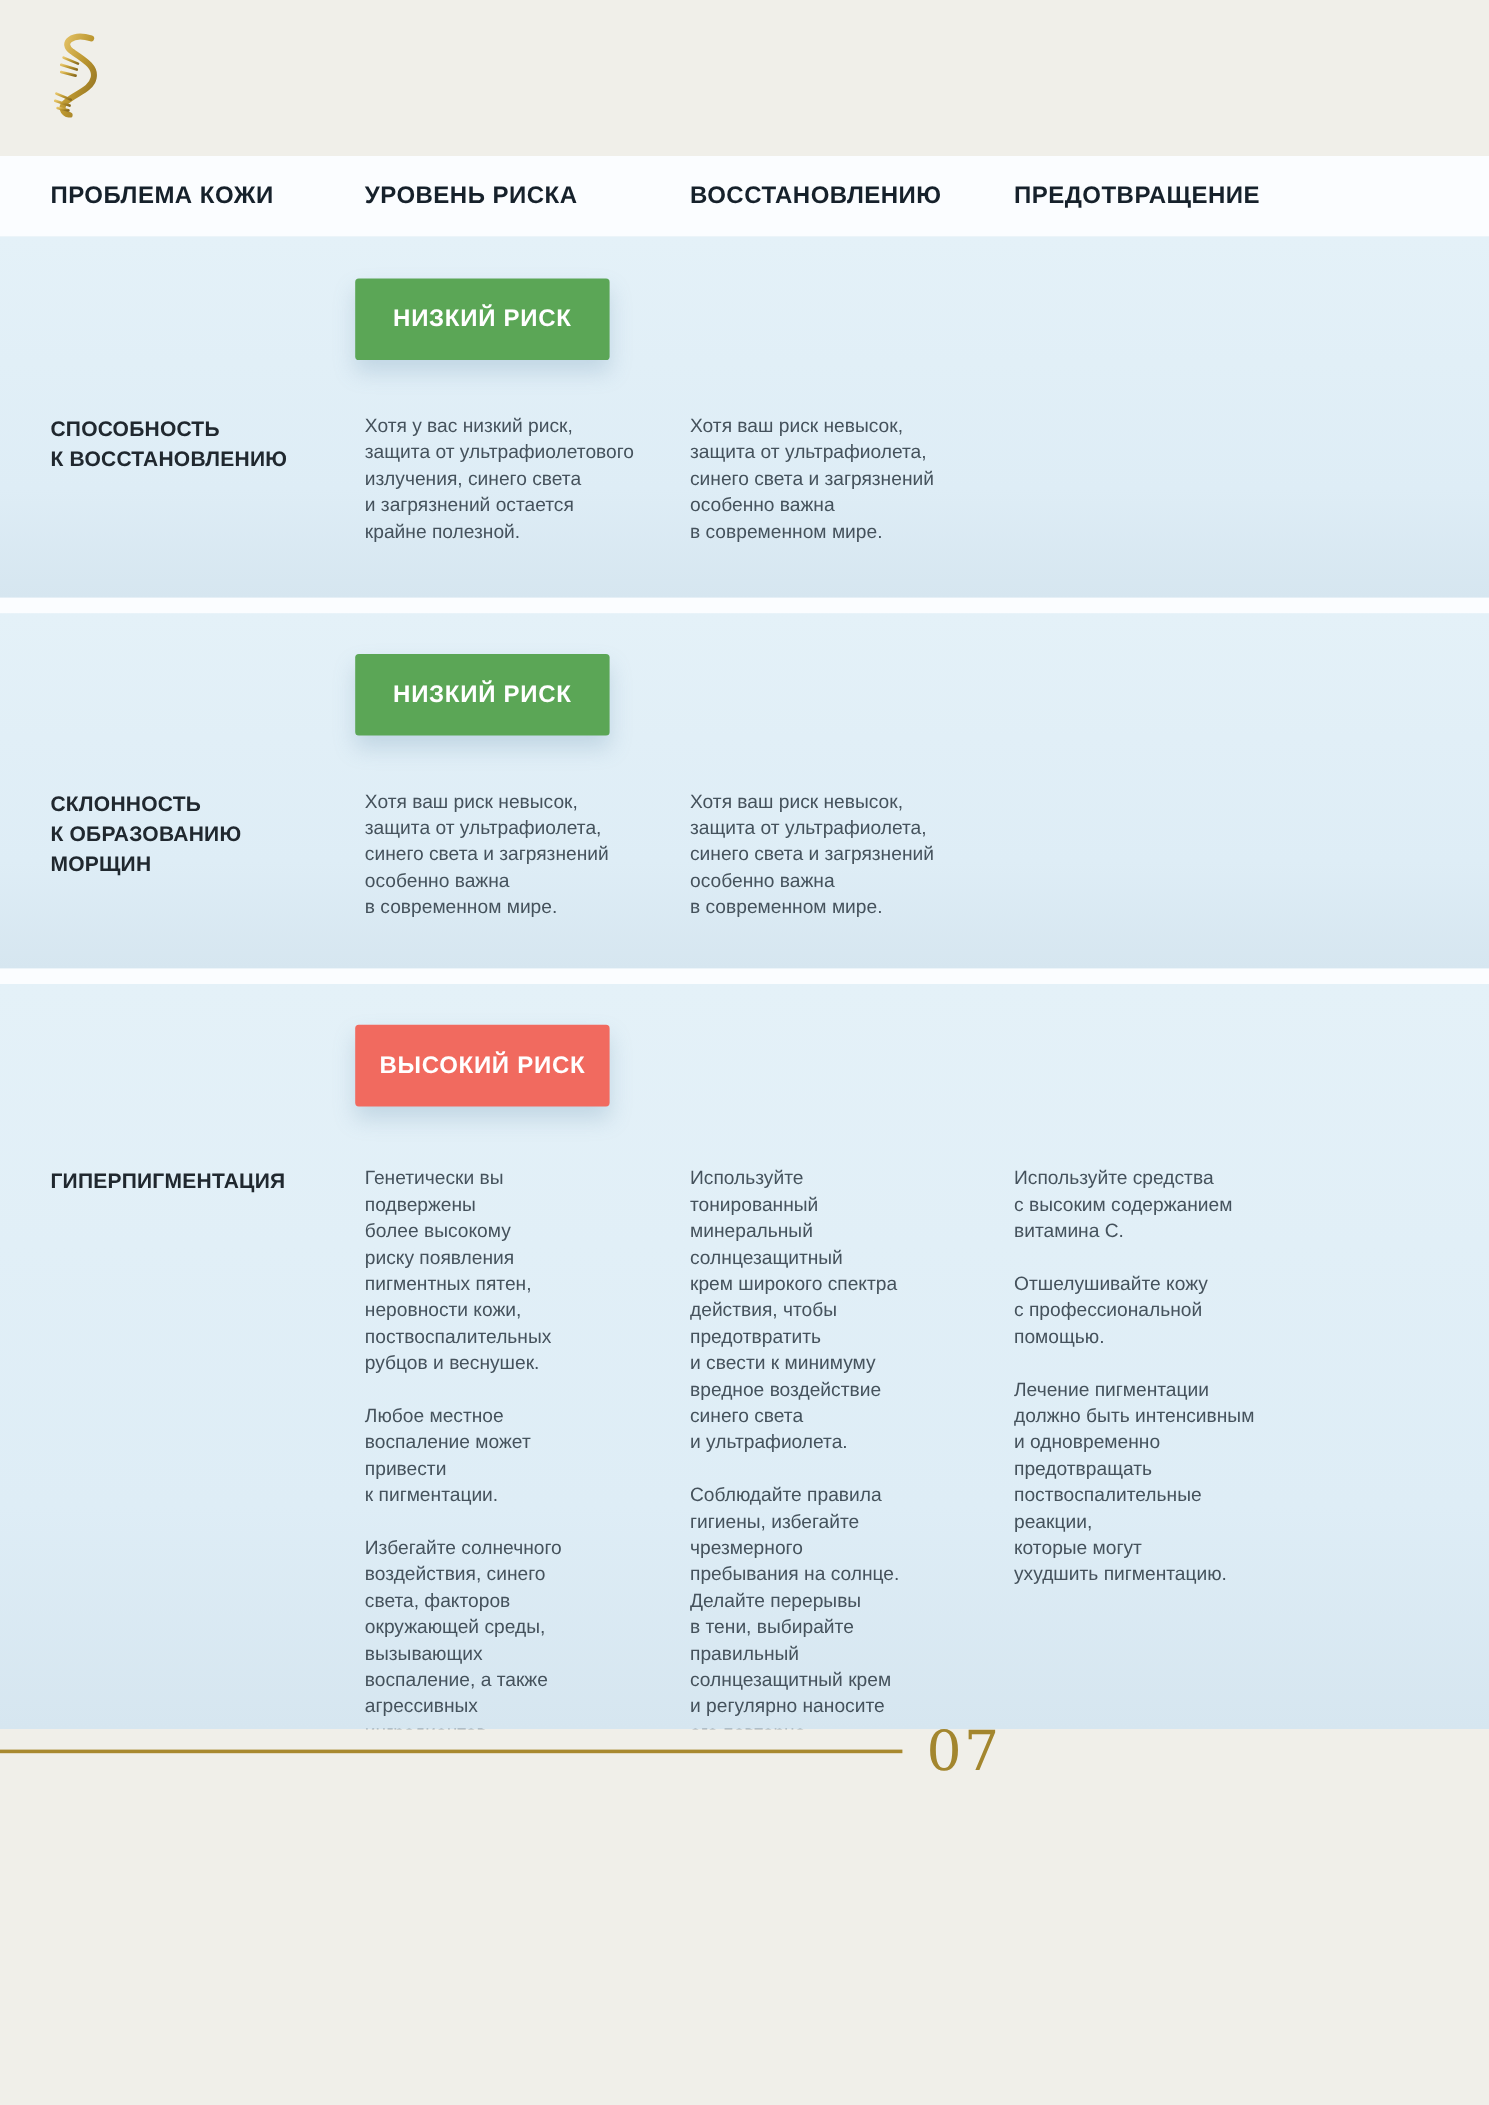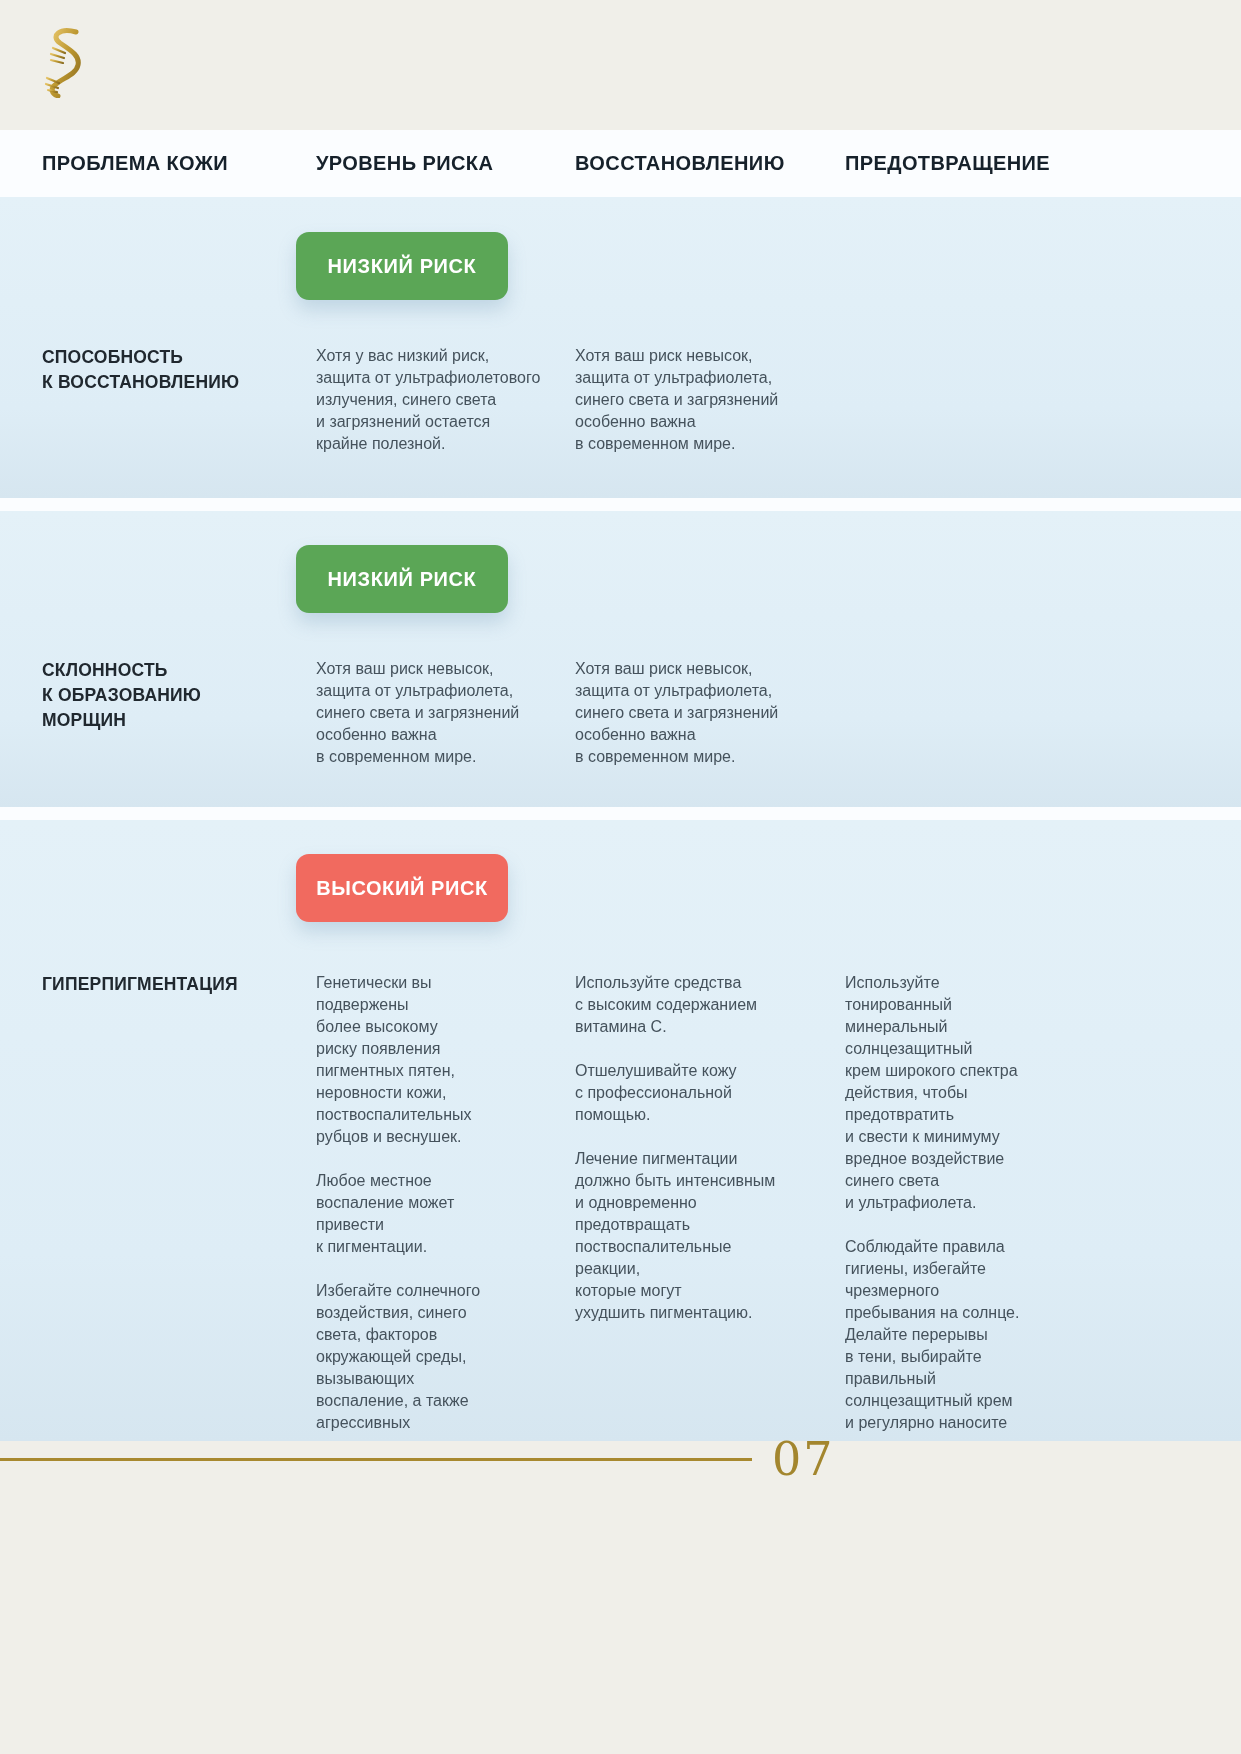--- a/index.html
+++ b/index.html
@@ -24,35 +24,35 @@
   .grid{
     display:grid;
     grid-template-columns:254px 279px 270px 1fr;
     padding-left:42px;padding-right:46px;
     width:100%;box-sizing:border-box;
   }
   .th{
     font-size:20px;font-weight:700;color:#16212b;
     letter-spacing:0.4px;white-space:nowrap;
   }
-  .pad8{padding-left:8px;margin-left:12px;}
+  .pad8{padding-left:8px;}
 
   
   .cards{display:flex;flex-direction:column;gap:13px;background:#fbfdff;}
   .card{
     background:linear-gradient(180deg,#e4f1f8 0%,#deedf6 70%,#d6e6f0 100%);
     box-sizing:border-box;
   }
   .s1{height:301px;padding-top:35px;}
   .s2{height:296px;padding-top:34px;}
   .s3{height:621px;padding-top:34px;}
 
   .badge{
     display:flex;align-items:center;justify-content:center;
-    width:212px;height:68px;border-radius:13px;
+    width:212px;height:68px;border-radius:3px;
     color:#ffffff;font-size:20px;font-weight:700;letter-spacing:0.6px;
     box-shadow:0 10px 18px rgba(110,150,180,0.28);
     white-space:nowrap;
   }
   .badge.low{background:#5ba656;}
   .badge.high{background:#f16a5f;}
 
   .content-row{margin-top:45px;}
   .s3 .content-row{margin-top:50px;}
 
@@ -195,36 +195,20 @@
 
 Избегайте солнечного
 воздействия, синего
 света, факторов
 окружающей среды,
 вызывающих
 воспаление, а также
 агрессивных
 ингредиентов
 и процедур для кожи.</div>
-        <div class="cell-text">Используйте средства
-с высоким содержанием
-витамина С.
-
-Отшелушивайте кожу
-с профессиональной
-помощью.
-
-Лечение пигментации
-должно быть интенсивным
-и одновременно
-предотвращать
-поствоспалительные
-реакции,
-которые могут
-ухудшить пигментацию.</div>
         <div class="cell-text">Используйте
 тонированный
 минеральный
 солнцезащитный
 крем широкого спектра
 действия, чтобы
 предотвратить
 и свести к минимуму
 вредное воздействие
 синего света
@@ -233,20 +217,36 @@
 Соблюдайте правила
 гигиены, избегайте
 чрезмерного
 пребывания на солнце.
 Делайте перерывы
 в тени, выбирайте
 правильный
 солнцезащитный крем
 и регулярно наносите
 его повторно.</div>
+        <div class="cell-text">Используйте средства
+с высоким содержанием
+витамина С.
+
+Отшелушивайте кожу
+с профессиональной
+помощью.
+
+Лечение пигментации
+должно быть интенсивным
+и одновременно
+предотвращать
+поствоспалительные
+реакции,
+которые могут
+ухудшить пигментацию.</div>
       </div>
     </section>
 
   </main>
 
   <footer class="footer">
     <div class="rule"></div>
     <div class="pageno">07</div>
   </footer>
 

